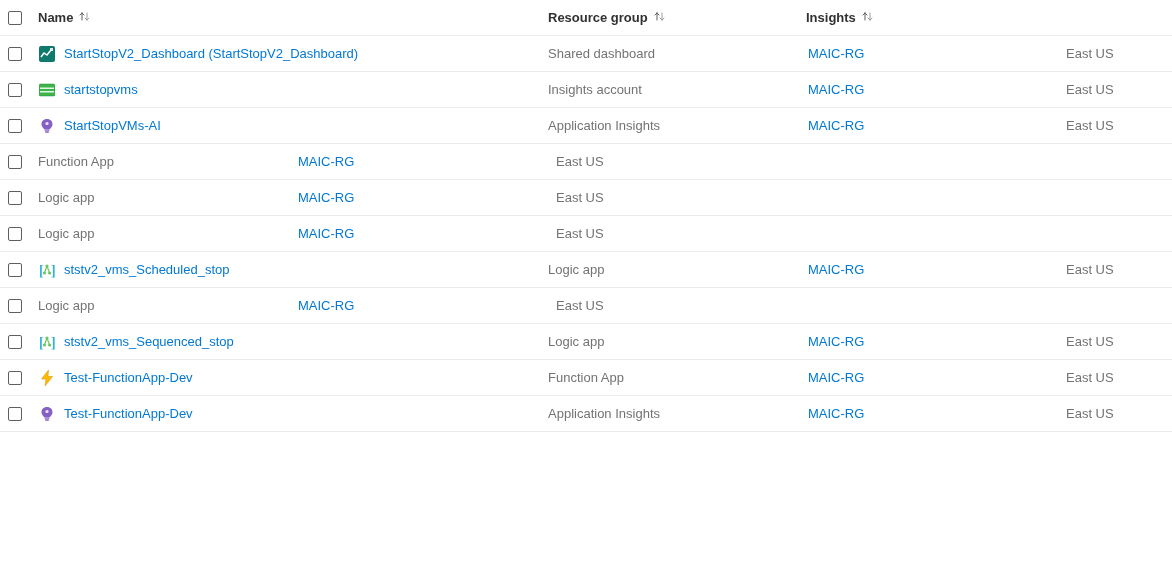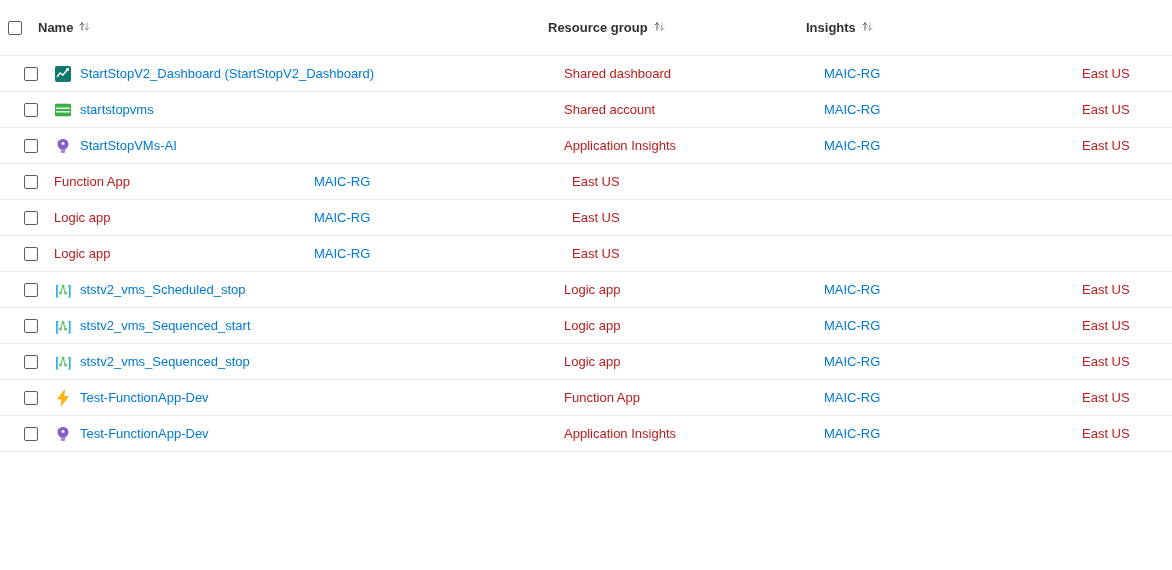--- a/index.html
+++ b/index.html
@@ -9,30 +9,30 @@
       color: #323130;
       background: #fff;
       width: 1172px;
     }
     .table {
       width: 100%;
     }
     .header-row {
       display: flex;
       align-items: center;
-      height: 56px;
+      height: 36px;
       border-bottom: 1px solid #edebe9;
       padding: 0 8px;
     }
     .data-row {
       display: flex;
       align-items: center;
       height: 36px;
       border-bottom: 1px solid #edebe9;
-      padding: 0 24px;
+      padding: 0 8px;
     }
     .col-checkbox {
       width: 30px;
       display: flex;
       align-items: center;
       justify-content: flex-start;
       flex-shrink: 0;
     }
     .col-name {
       width: 510px;
@@ -90,21 +90,21 @@
       justify-content: center;
       margin-right: 8px;
       flex-shrink: 0;
     }
     .link {
       color: #0078d4;
       cursor: pointer;
       font-size: 13px;
     }
     .plain {
-      color: #b91c1c;
+      color: #737373;
       font-size: 13px;
     }
   </style>
 </head>
 <body>
 
 <svg width="0" height="0" style="position:absolute">
   <defs>
     <g id="ic-dashboard">
       <rect x="0" y="0" width="16" height="16" rx="2" fill="#0f7a6b"></rect>
@@ -208,21 +208,21 @@
         </div>
         <div class="col-name">
           <span class="icon-wrap">
             <svg width="16" height="16" viewBox="0 0 16 16">
               <use href="#ic-storage"></use>
             </svg>
           </span>
           <span class="link">startstopvms</span>
         </div>
         <div class="col-type">
-          <span class="plain">Shared account</span>
+          <span class="plain">Insights account</span>
         </div>
         <div class="col-rg">
           <span class="link">MAIC-RG</span>
         </div>
         <div class="col-location">
           <span class="plain">East US</span>
         </div>
       </div>
       <div class="data-row">
         <div class="col-checkbox">
@@ -307,48 +307,40 @@
           <span class="link">MAIC-RG</span>
         </div>
         <div class="col-location">
           <span class="plain">East US</span>
         </div>
       </div>
       <div class="data-row">
         <div class="col-checkbox">
           <div class="checkbox"></div>
         </div>
+        <div class="col-type">
+          <span class="plain">Logic app</span>
+        </div>
+        <div class="col-rg">
+          <span class="link">MAIC-RG</span>
+        </div>
+        <div class="col-location">
+          <span class="plain">East US</span>
+        </div>
+      </div>
+      <div class="data-row">
+        <div class="col-checkbox">
+          <div class="checkbox"></div>
+        </div>
         <div class="col-name">
           <span class="icon-wrap">
             <svg width="16" height="16" viewBox="0 0 16 16">
               <use href="#ic-logicapp"></use>
             </svg>
           </span>
-          <span class="link">ststv2_vms_Sequenced_start</span>
-        </div>
-        <div class="col-type">
-          <span class="plain">Logic app</span>
-        </div>
-        <div class="col-rg">
-          <span class="link">MAIC-RG</span>
-        </div>
-        <div class="col-location">
-          <span class="plain">East US</span>
-        </div>
-      </div>
-      <div class="data-row">
-        <div class="col-checkbox">
-          <div class="checkbox"></div>
-        </div>
-        <div class="col-name">
-          <span class="icon-wrap">
-            <svg width="16" height="16" viewBox="0 0 16 16">
-              <use href="#ic-logicapp"></use>
-            </svg>
-          </span>
           <span class="link">ststv2_vms_Sequenced_stop</span>
         </div>
         <div class="col-type">
           <span class="plain">Logic app</span>
         </div>
         <div class="col-rg">
           <span class="link">MAIC-RG</span>
         </div>
         <div class="col-location">
           <span class="plain">East US</span>

